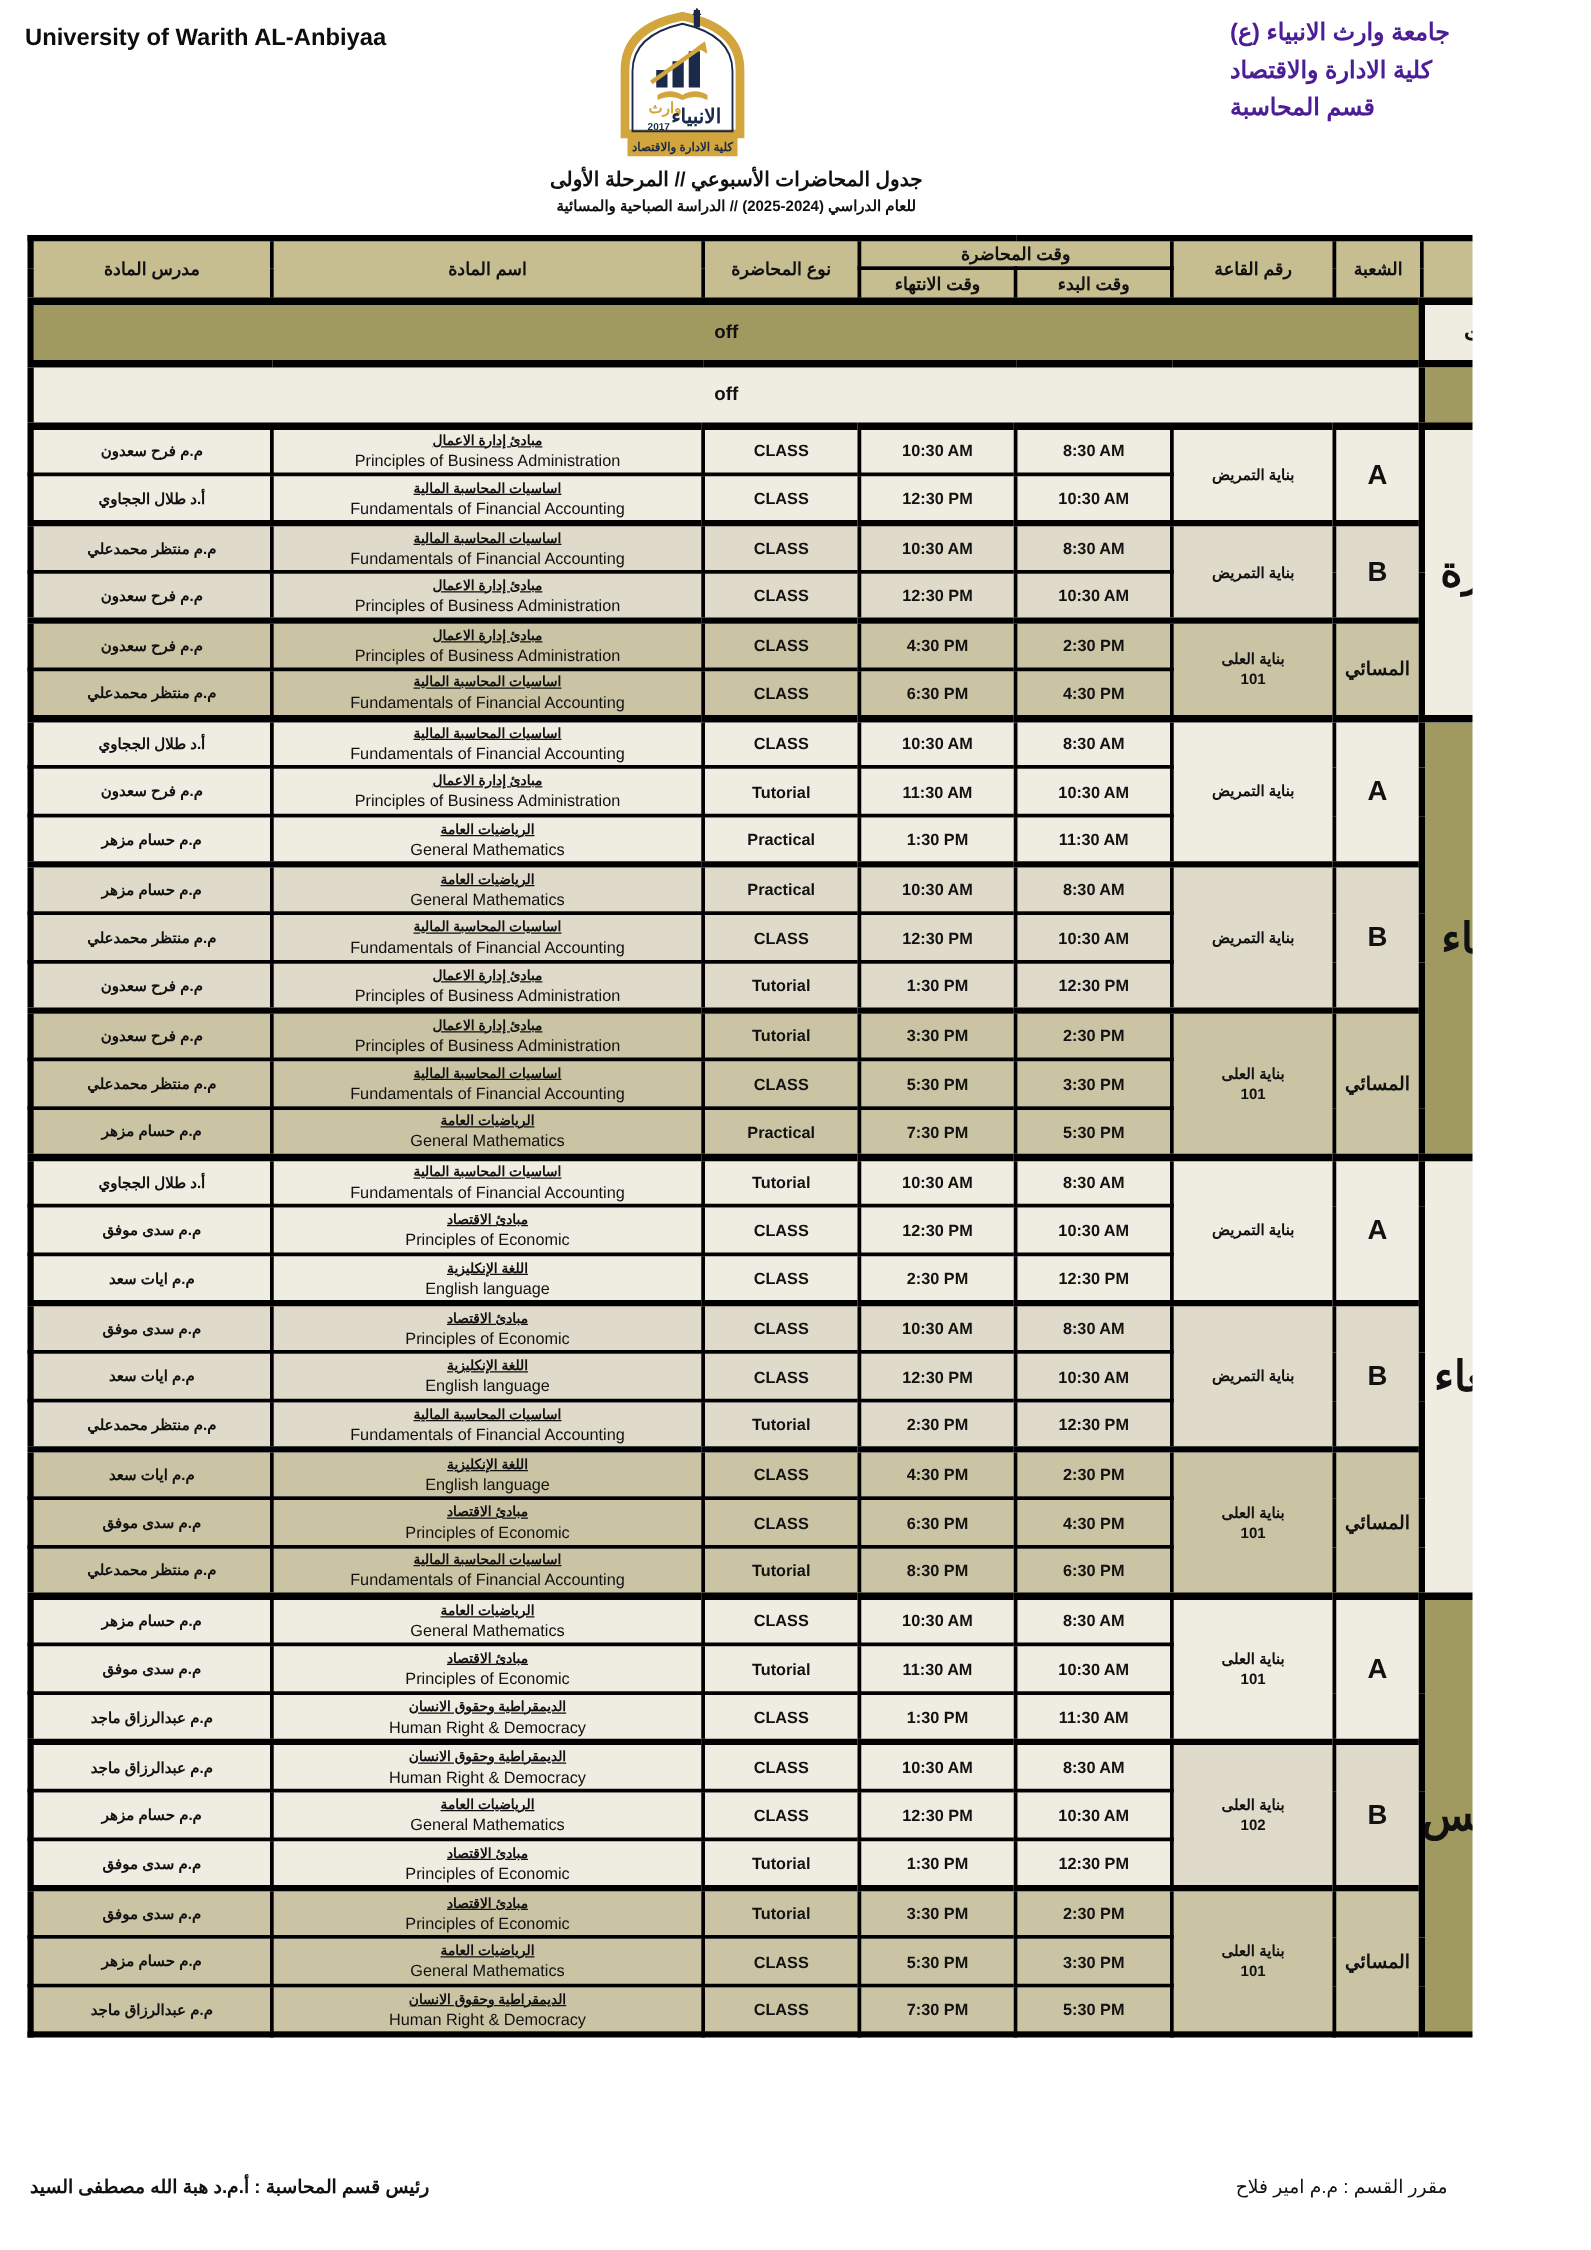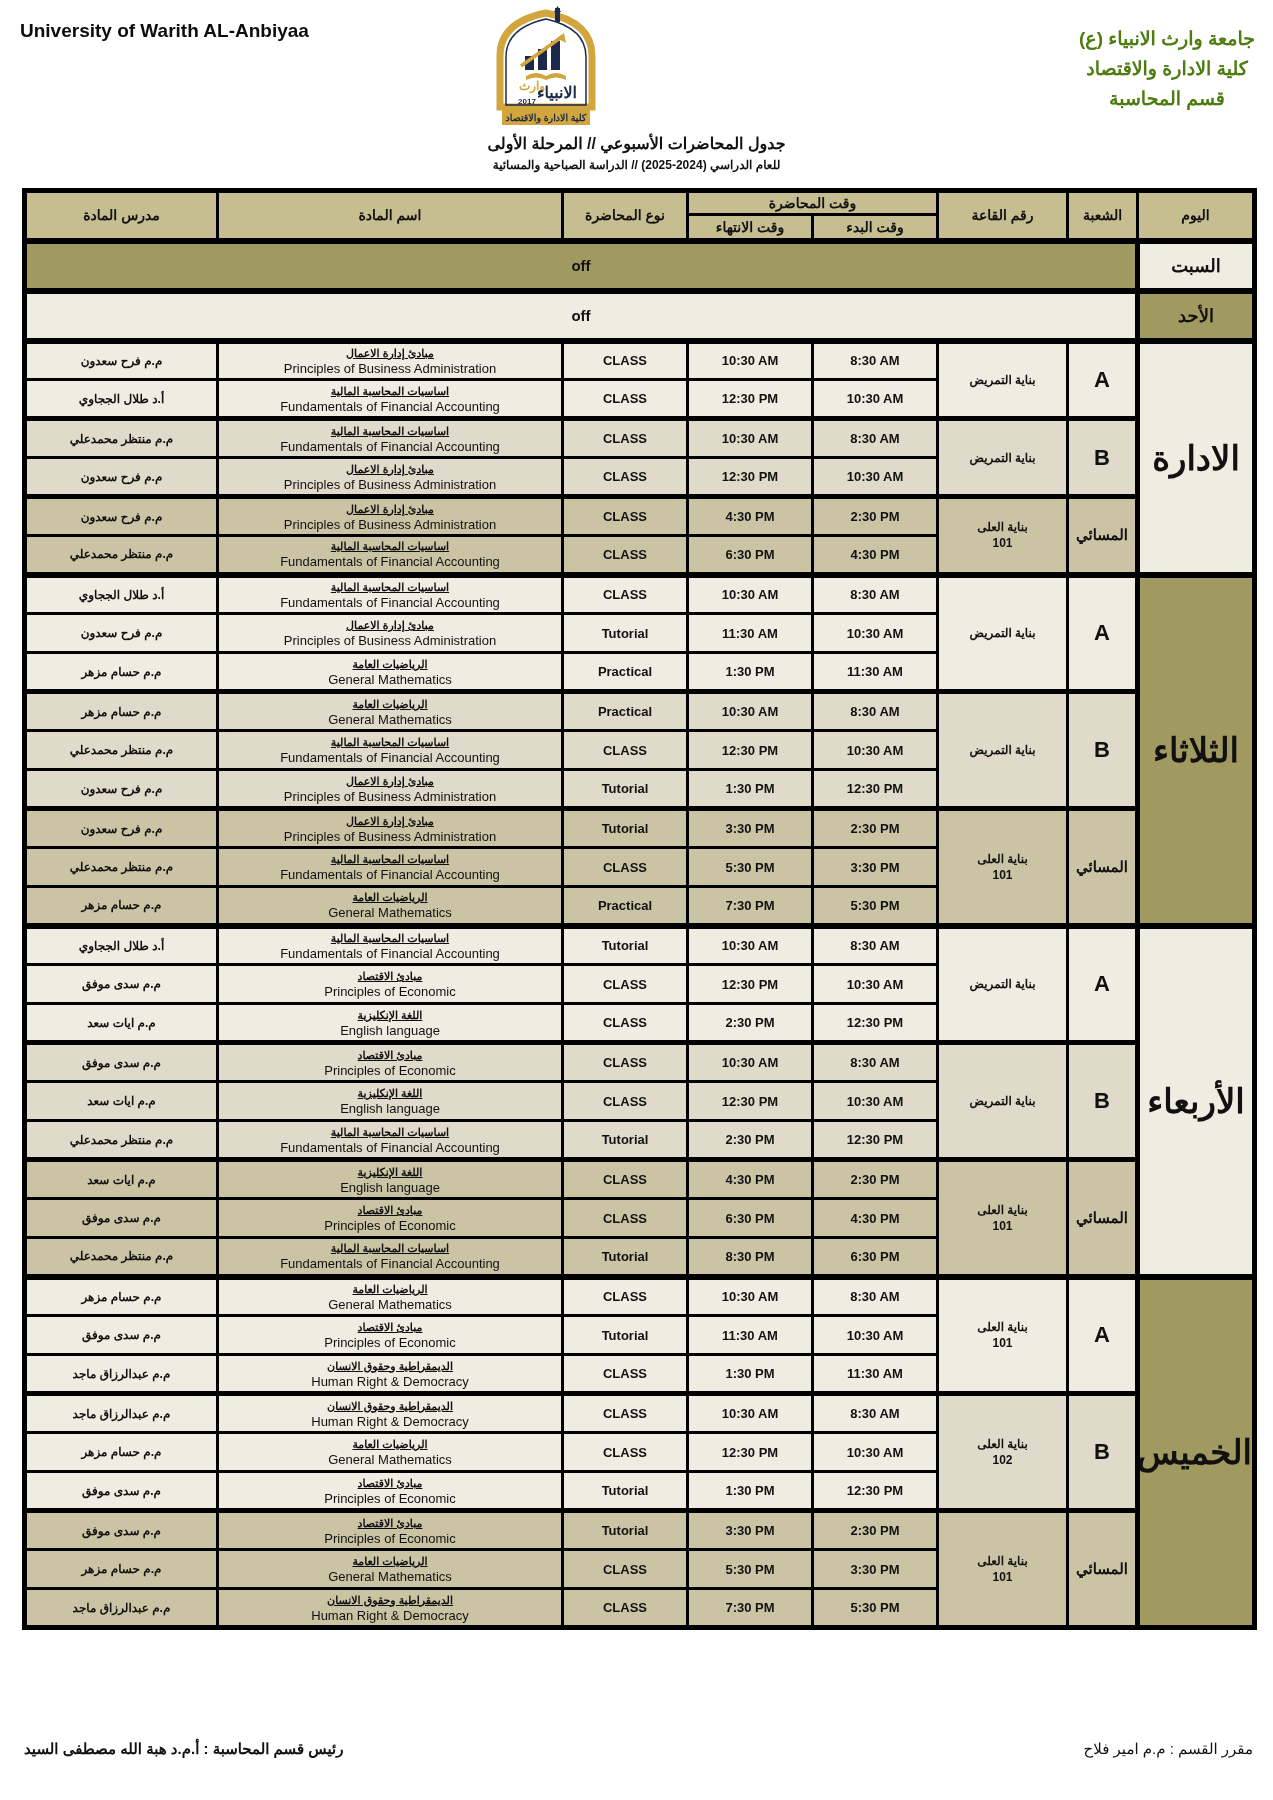--- a/index.html
+++ b/index.html
@@ -1,21 +1,21 @@
 <!DOCTYPE html>
 <html style="--c-header-cell: #c6bd90; --c-olive: #a19a60; --c-light: #efece2; --c-beige: #dfdac9; --c-khaki: #cbc4a4; --c-border: #000000; --c-logo-gold: #d2a53d; --c-logo-navy: #1b2a4a;"><head>
 <meta charset="utf-8">
 <style>
   html,body{margin:0;padding:0;background:#ffffff;}
   body{width:1273px;height:1800px;font-family:"Liberation Sans",sans-serif;color:#111;}
-  .page{position:relative;width:1273px;height:1800px;overflow:hidden;background:#fff;}
+  .page{position:relative;width:1178px;height:1800px;overflow:hidden;background:#fff;}
 
   
   .en-header{position:absolute;left:20px;top:16px;font-size:19px;font-weight:bold;line-height:29px;color:#0d0d0d;}
-  .ar-header{position:absolute;right:18px;top:24px;font-size:19px;font-weight:bold;line-height:30px;text-align:center;direction:rtl;color:#4d7c0f;}
+  .ar-header{position:absolute;right:18px;top:12px;font-size:19px;font-weight:bold;line-height:30px;text-align:left;direction:rtl;color:#4c1d95;}
   .logo{position:absolute;left:485px;top:6px;}
 
   .title-l1{position:absolute;top:134px;left:0;width:100%;text-align:center;direction:rtl;font-size:16px;font-weight:bold;}
   .title-l2{position:absolute;top:158px;left:0;width:100%;text-align:center;direction:rtl;font-size:12px;font-weight:bold;}
 
   
   .tt-wrap{position:absolute;top:188px;left:22px;}
   table.tt{border-collapse:collapse;table-layout:fixed;width:1230px;direction:rtl;border:5px solid var(--c-border,#000);}
   .tt th,.tt td{border:3px solid var(--c-border,#000);text-align:center;vertical-align:middle;padding:0;overflow:hidden;}
   .col-day{width:117px}.col-sec{width:70px}.col-room{width:130px}.col-start{width:125px}

